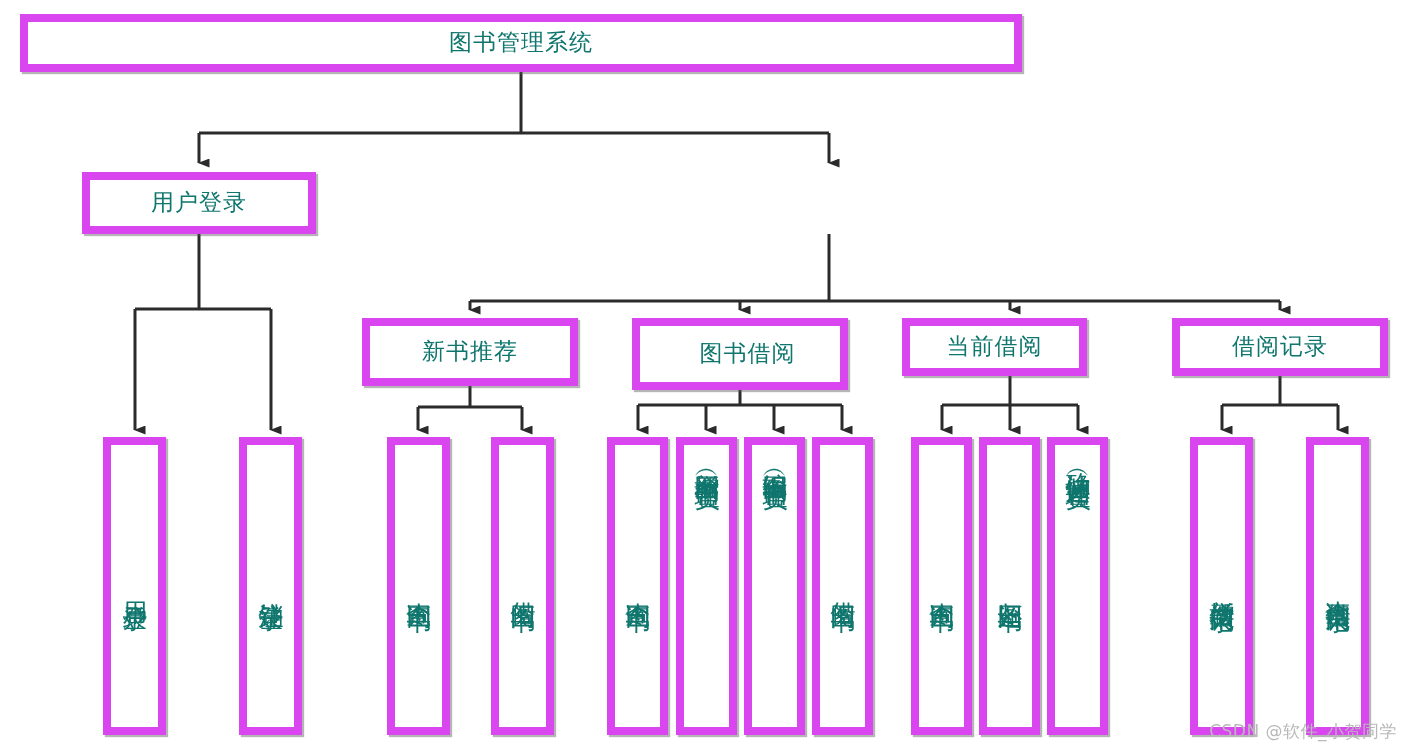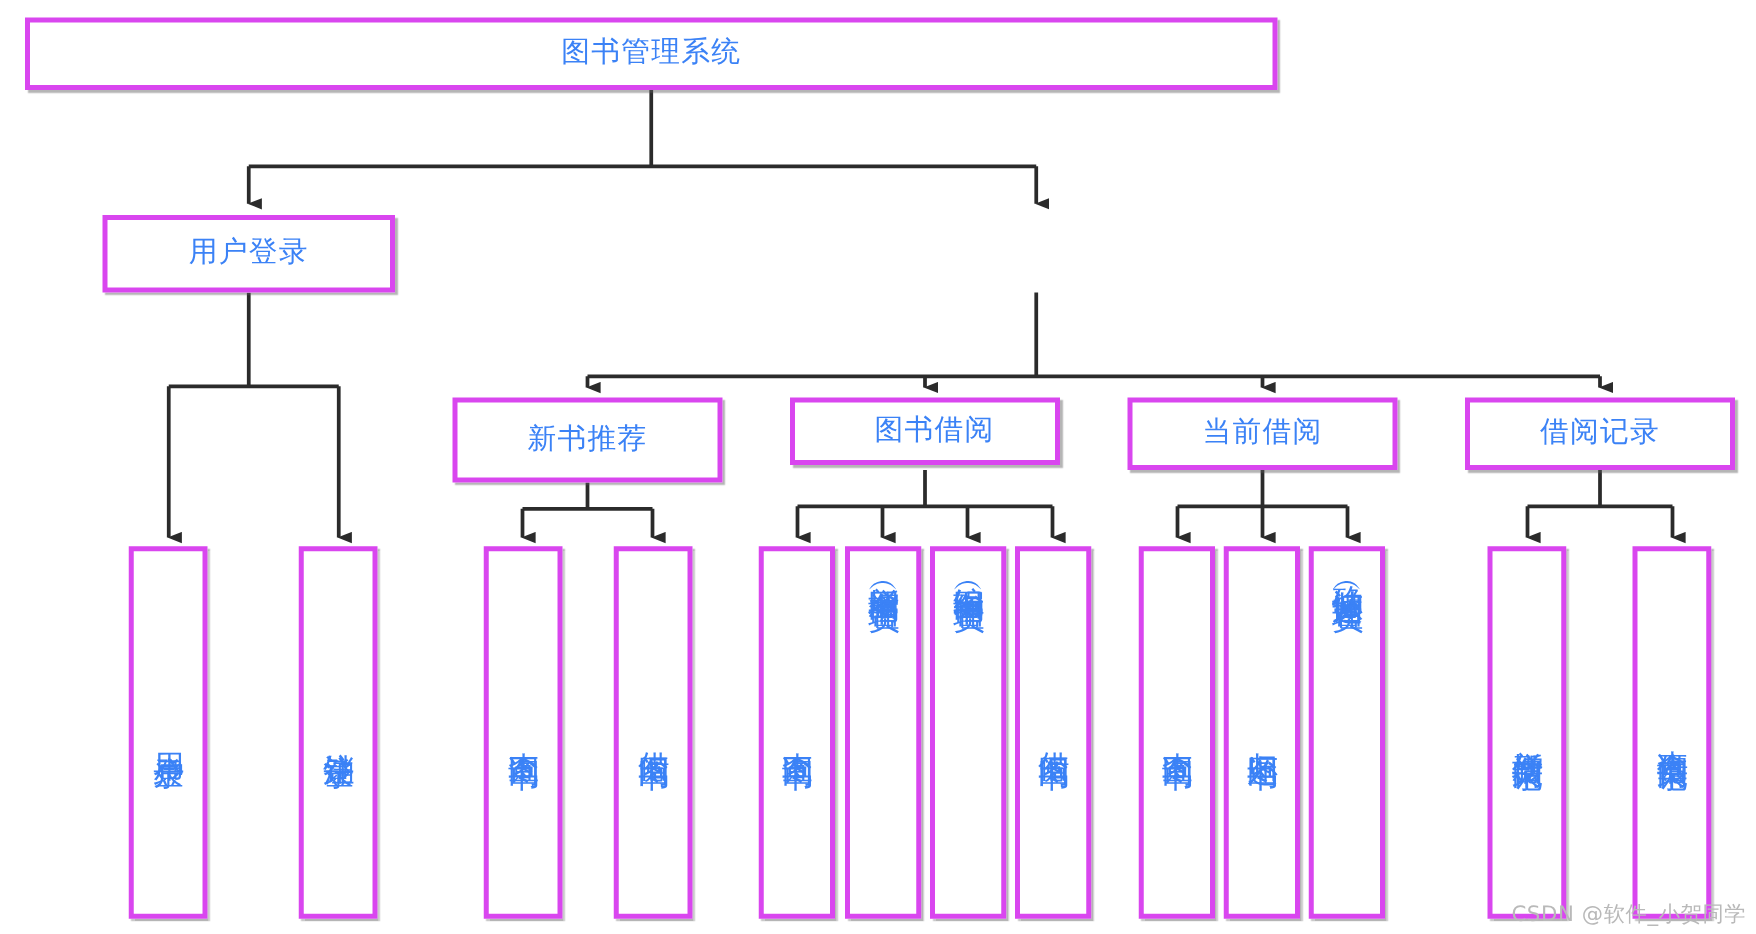--- a/index.html
+++ b/index.html
@@ -23,27 +23,27 @@
     position: absolute;
     left: 0;
     top: 0;
     width: 1405px;
     height: 747px;
     pointer-events: none;
   }
   .node {
     position: absolute;
     box-sizing: border-box;
-    border: 4px solid #d946ef;
+    border: 8px solid #d946ef;
     background: #ffffff;
     box-shadow: 2px 2px 1px rgba(90,90,90,0.45);
     display: flex;
     align-items: center;
     justify-content: center;
-    color: #3b82f6;
+    color: #0f766e;
   }
   .node .label-h {
     font-size: 23px;
     line-height: 1.1;
     letter-spacing: 1px;
     white-space: nowrap;
   }
   .node.vertical {
     align-items: flex-start;
     justify-content: center;
@@ -131,24 +131,24 @@
     <span class="label-h">图书管理系统</span>
   </div>
 
   <div class="node" style="left:82px; top:172px; width:234px; height:62px;">
     <span class="label-h">用户登录</span>
   </div>
 
   <div class="node" style="left:362px; top:318px; width:216px; height:68px;">
     <span class="label-h">新书推荐</span>
   </div>
-  <div class="node" style="left:632px; top:318px; width:216px; height:54px;padding-left:15px;">
+  <div class="node" style="left:632px; top:318px; width:216px; height:72px;padding-left:15px;">
     <span class="label-h">图书借阅</span>
   </div>
-  <div class="node" style="left:902px; top:318px; width:216px; height:58px;">
+  <div class="node" style="left:902px; top:318px; width:185px; height:58px;">
     <span class="label-h">当前借阅</span>
   </div>
   <div class="node" style="left:1172px; top:318px; width:216px; height:58px;text-align:right;">
     <span class="label-h">借阅记录</span>
   </div>
 
   <div class="node vertical centered" style="left:103px; top:437px; width:63px; height:298px;">
     <span class="label-v">用户登录</span>
   </div>
   <div class="node vertical centered" style="left:239px; top:437px; width:63px; height:298px;">

